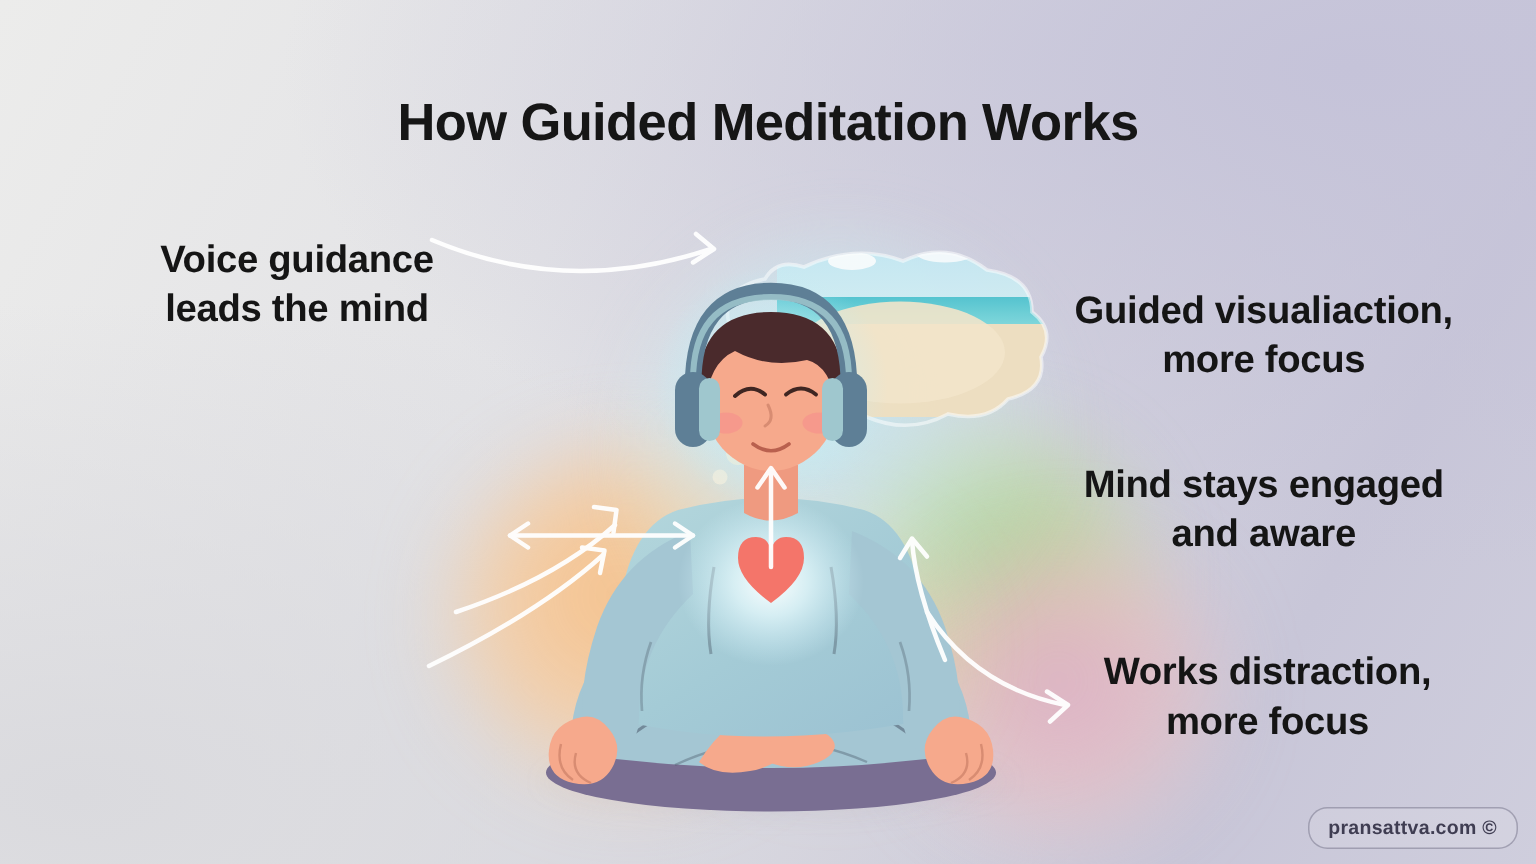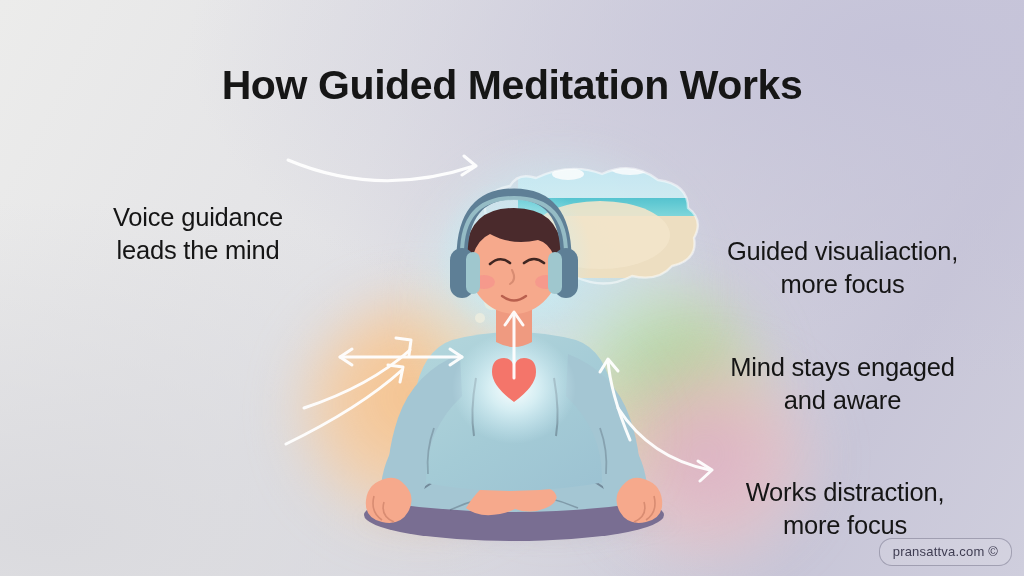--- a/index.html
+++ b/index.html
@@ -42,54 +42,54 @@
   .floor-shadow{
     position:absolute; left:352px; top:498px; width:330px; height:46px;
     background:radial-gradient(ellipse at 50% 50%, rgba(160,155,180,.45) 0%, rgba(170,165,190,0) 70%);
     filter:blur(8px);
   }
 
   
   .title{
     position:absolute; left:0; top:62px; width:1024px;
     text-align:center;
-    font-size:41px; font-weight:700; letter-spacing:-.4px;
+    font-size:35px; font-weight:700; letter-spacing:-.4px;
     color:#161616;
   }
 
   
   .label{
     position:absolute;
     color:#151515;
     font-size:25.5px;
-    font-weight:400;
+    font-weight:700;
     line-height:1.30;
     letter-spacing:-.2px;
     white-space:pre-line;
-    margin-top:44px;
   }
 
   .lbl-voice     { left:58px;  top:157px; width:280px; text-align:center; }
   .lbl-attention { left:50px;  top:312px; width:290px; text-align:center; }
   .lbl-body      { left:60px;  top:436px; width:265px; text-align:center; }
   .lbl-guided-vis{ left:272px; top:196px; width:200px; text-align:center; font-size:24px; }
   .lbl-gv        { left:690px; top:191px; width:305px; text-align:center; }
   .lbl-mind      { left:690px; top:307px; width:305px; text-align:center; }
   .lbl-less      { left:700px; top:432px; width:290px; text-align:center; }
 
   
   .watermark{
     position:absolute; right:12px; bottom:10px;
     padding:5px 13px 6px;
     border:1px solid rgba(120,118,140,.55);
     border-radius:13px;
     color:#3f3d52;
     font-size:13px;
     letter-spacing:.2px;
     background:rgba(255,255,255,.10);
+    font-weight:bold;
   }
 
   
   .figure{ position:absolute; left:300px; top:140px; width:440px; height:420px; }
   .figure svg{ display:block; width:100%; height:100%; overflow:visible; }
 
   .arrows{ position:absolute; left:300px; top:150px; width:440px; height:400px; }
   .arrows svg{ display:block; width:100%; height:100%; overflow:visible; }
 </style>
 </head>

